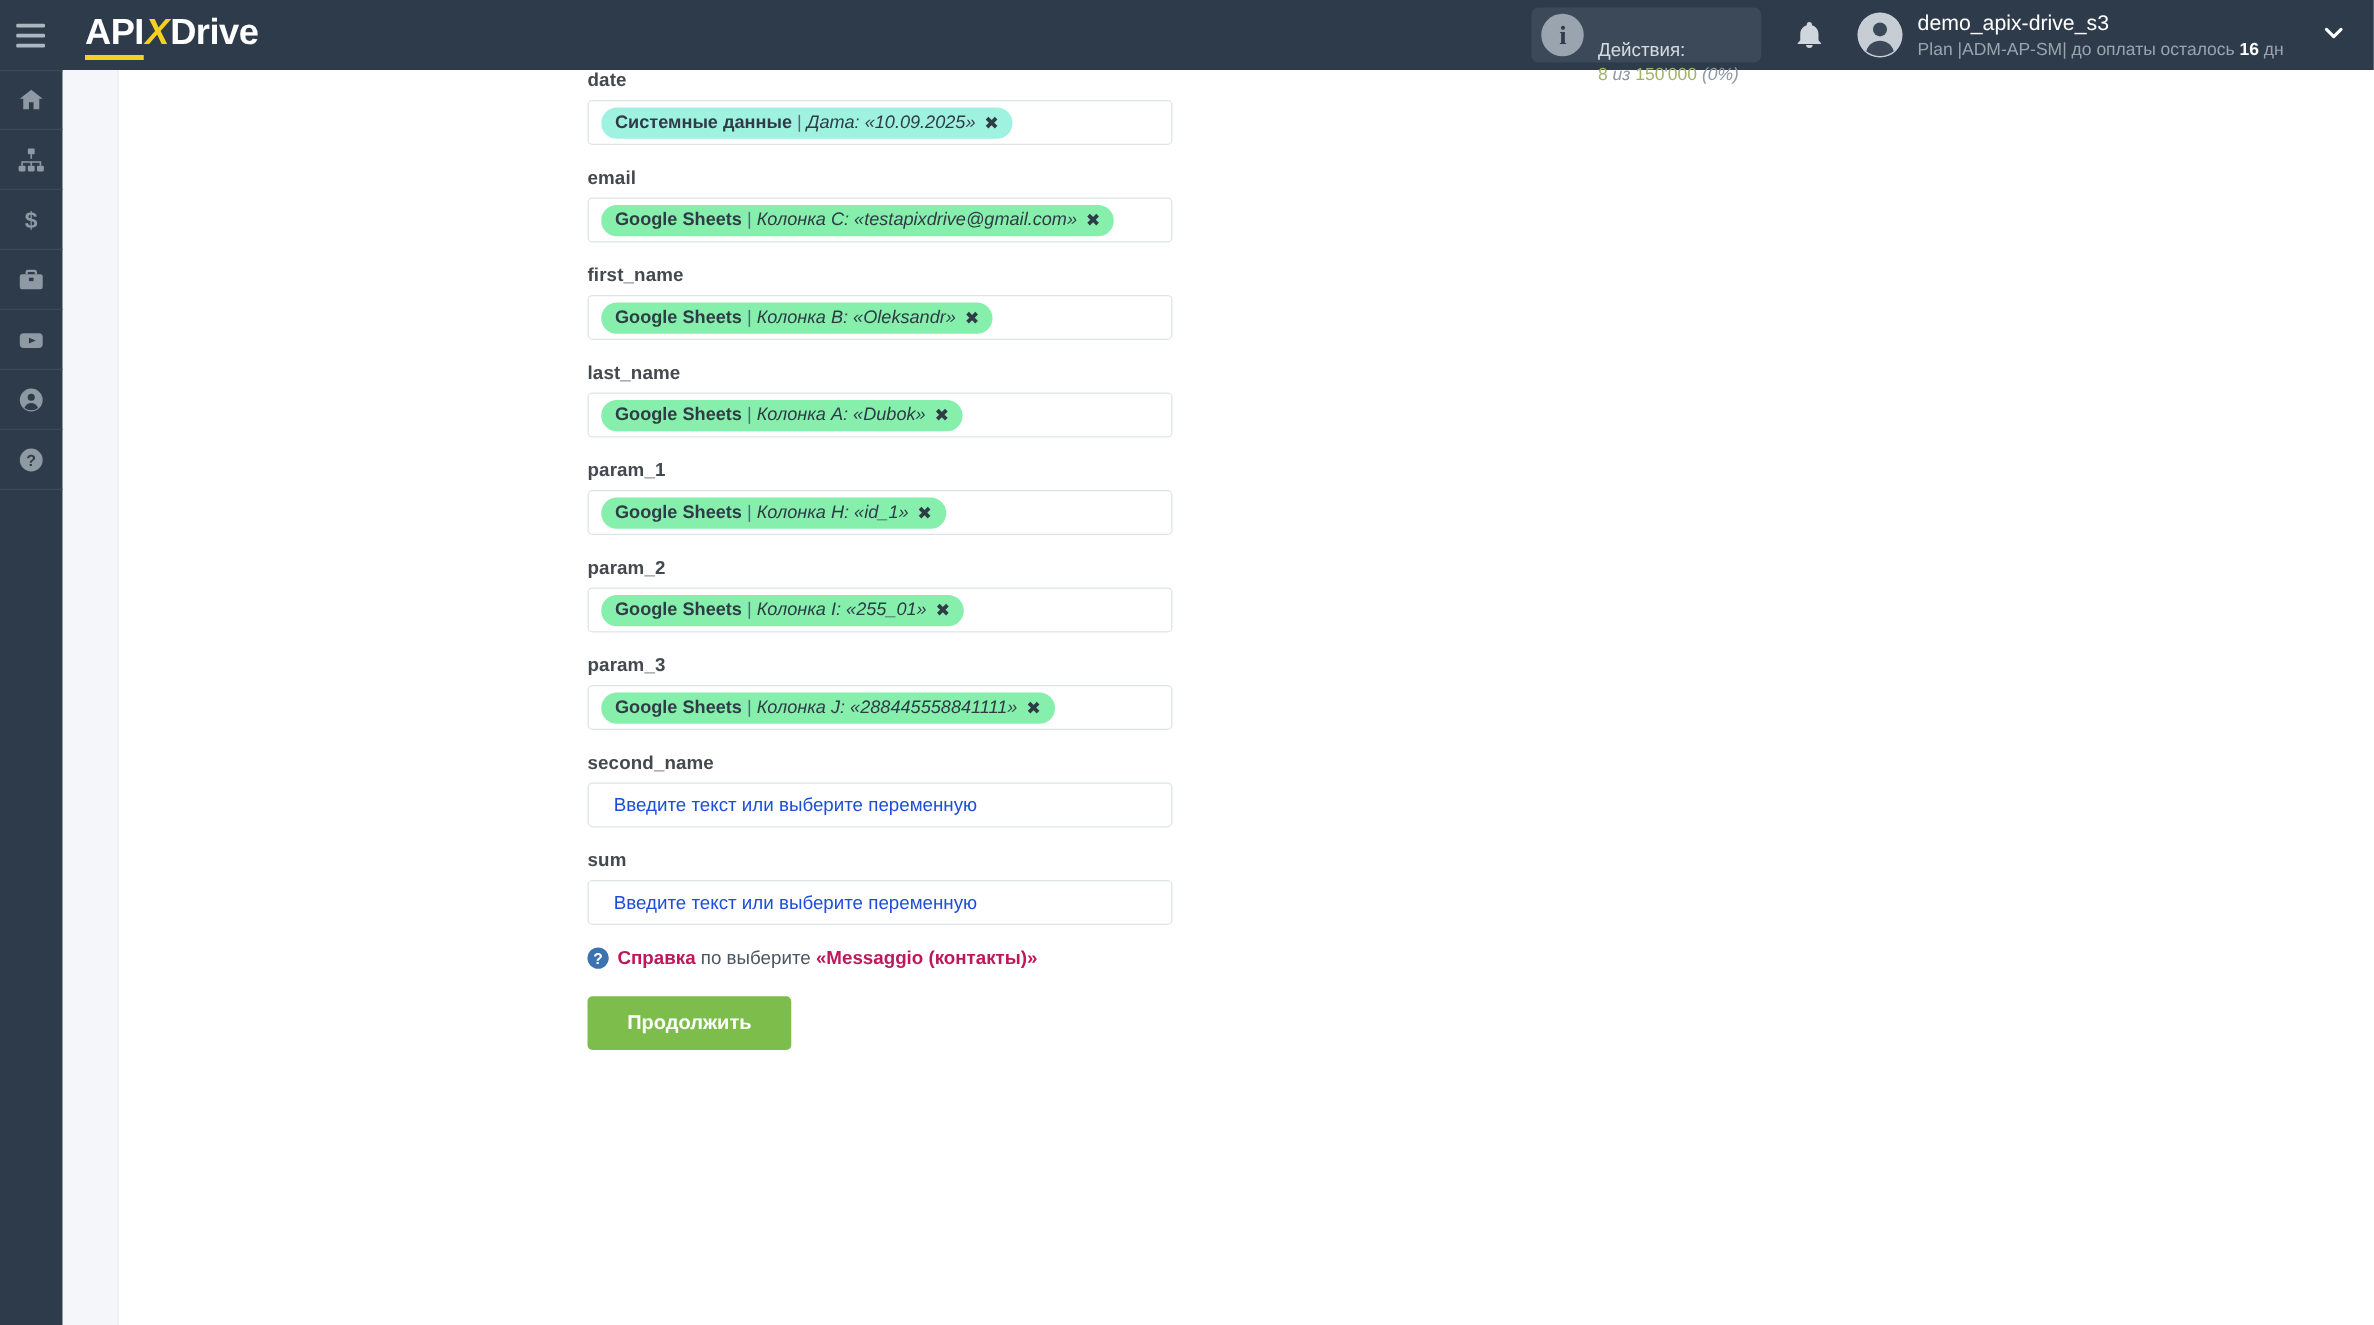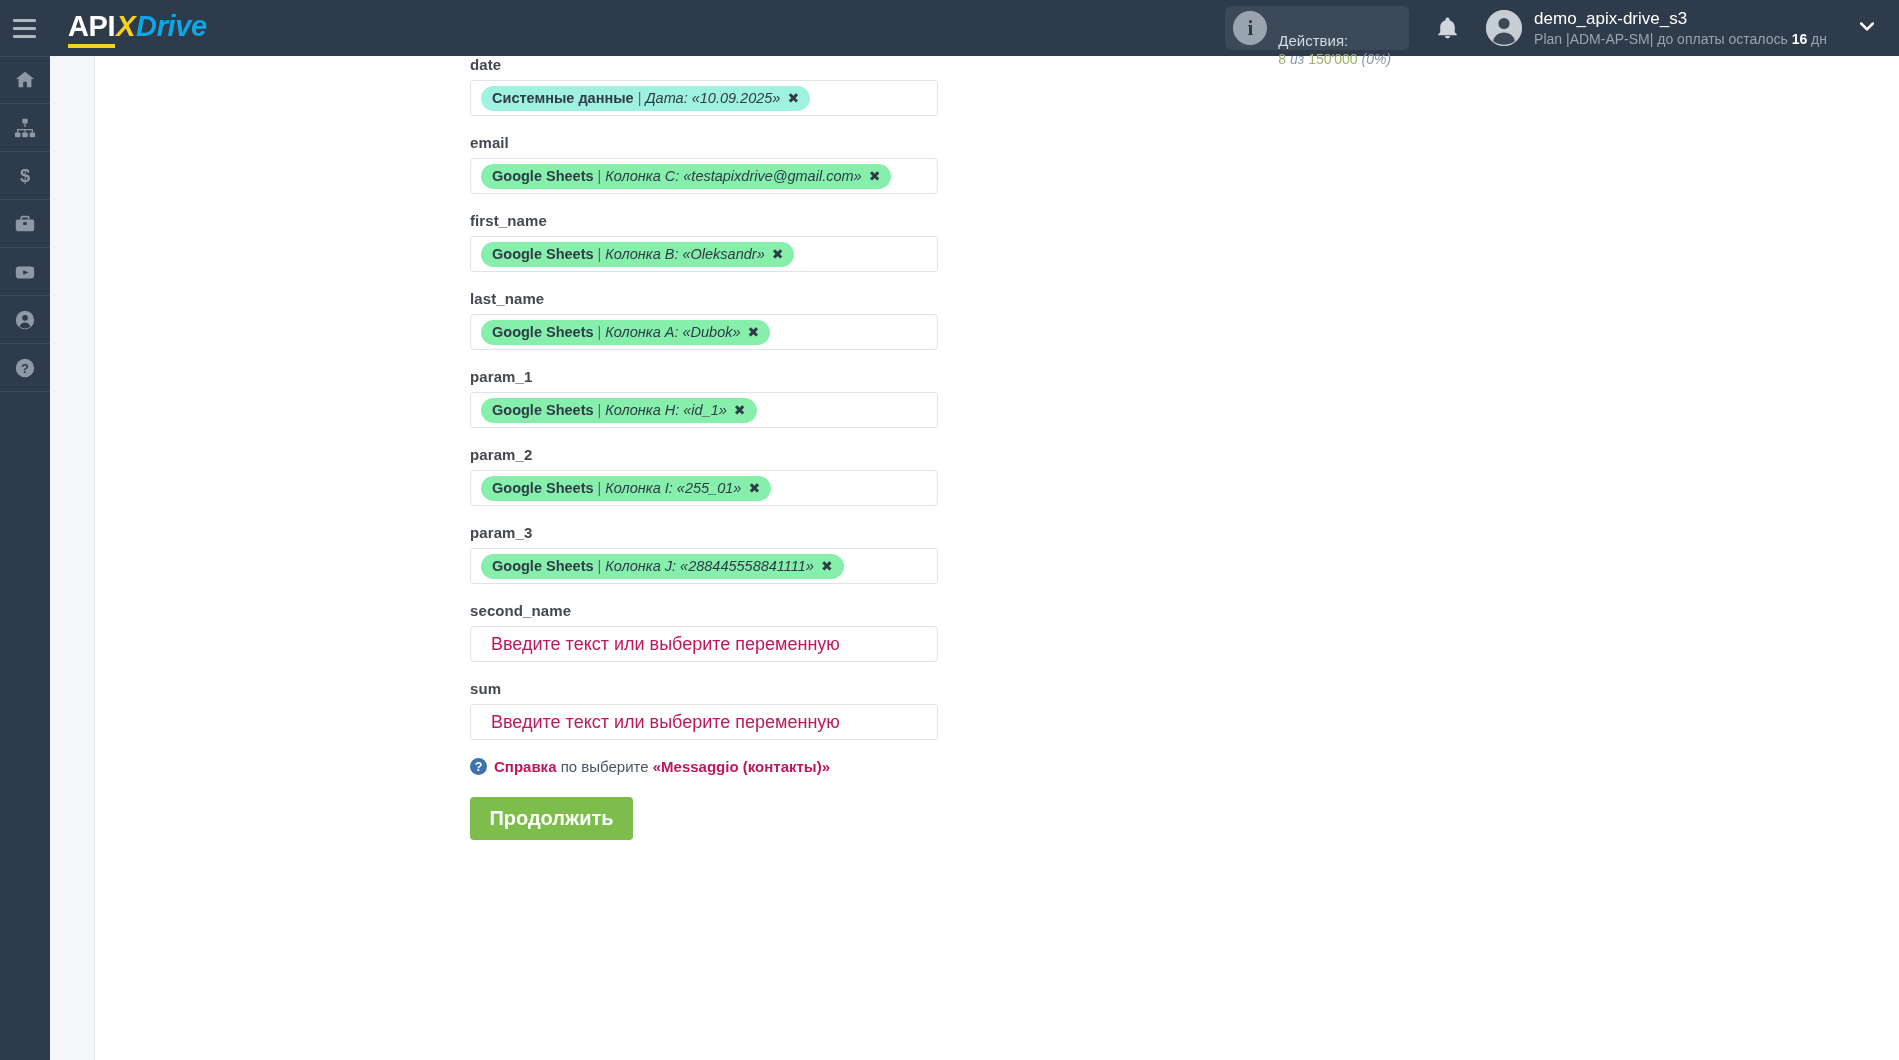--- a/index.html
+++ b/index.html
@@ -30,21 +30,21 @@
     background: #aeb6bf; border-radius: 1px;
   }
   .logo {
     font-size: 29px; font-weight: bold; letter-spacing: -0.4px;
     color: #ffffff; position: relative; margin-left: 5px;
     white-space: nowrap; cursor: pointer; line-height: 1;
     padding-bottom: 4px;
   }
   .logo .api { border-bottom: 4px solid #f5d220; padding-bottom: 2px; }
   .logo .x { color: #f5d220; font-style: italic; font-weight: 900; padding: 0 1px; }
-  .logo .drive { color: #0ea5e9; font-style: italic; }
+  .logo .drive { color: #ffffff; }
 
   .topbar-spacer { flex: 1 1 auto; }
 
   .actions-box {
     display: flex; align-items: center;
     background: #3b4958; border-radius: 6px;
     height: 44px; padding: 0 18px 0 8px; gap: 11px;
     margin-right: 26px; cursor: pointer;
   }
   .info-circle {
@@ -125,21 +125,21 @@
   }
   .field-input {
     width: 468px; min-height: 36px;
     border: 1px solid #dfe3e8; border-radius: 4px;
     background: #ffffff;
     display: flex; align-items: center;
     padding: 4px 10px;
   }
   .field-input.empty {
     height: 34px;
-    font-size: 18px; color: #be185d; padding-left: 20px;
+    font-size: 15px; color: #1d4ed8; padding-left: 20px;
   }
   .tag {
     display: inline-flex; align-items: center;
     border-radius: 13px; padding: 3px 11px;
     font-size: 14.5px; line-height: 19px;
     white-space: nowrap; cursor: pointer;
   }
   .tag.blue { background: #86efac; color: #2f3b47; }
   .tag.teal { background: #9ff2e0; color: #2f3b47; }
   .tag .src { font-weight: bold; }
@@ -158,21 +158,21 @@
     width: 17px; height: 17px; border-radius: 50%;
     background: #3c72b0; color: #ffffff; font-size: 12.5px;
     font-weight: bold; display: flex; align-items: center;
     justify-content: center; flex: 0 0 auto;
   }
   .help-row .hl { color: #be185d; font-weight: bold; }
   .btn-continue {
     display: inline-flex; align-items: center; justify-content: center;
     width: 163px; height: 43px;
     background: #7dbd4c; border: none; border-radius: 4px;
-    color: #ffffff; font-size: 20px; font-weight: bold;
+    color: #ffffff; font-size: 16px; font-weight: bold;
     cursor: pointer;
     font-family: "Liberation Sans", "DejaVu Sans", sans-serif;
   }
 </style>
 </head>
 <body>
 
 <div class="topbar">
 
   <div class="burger">

